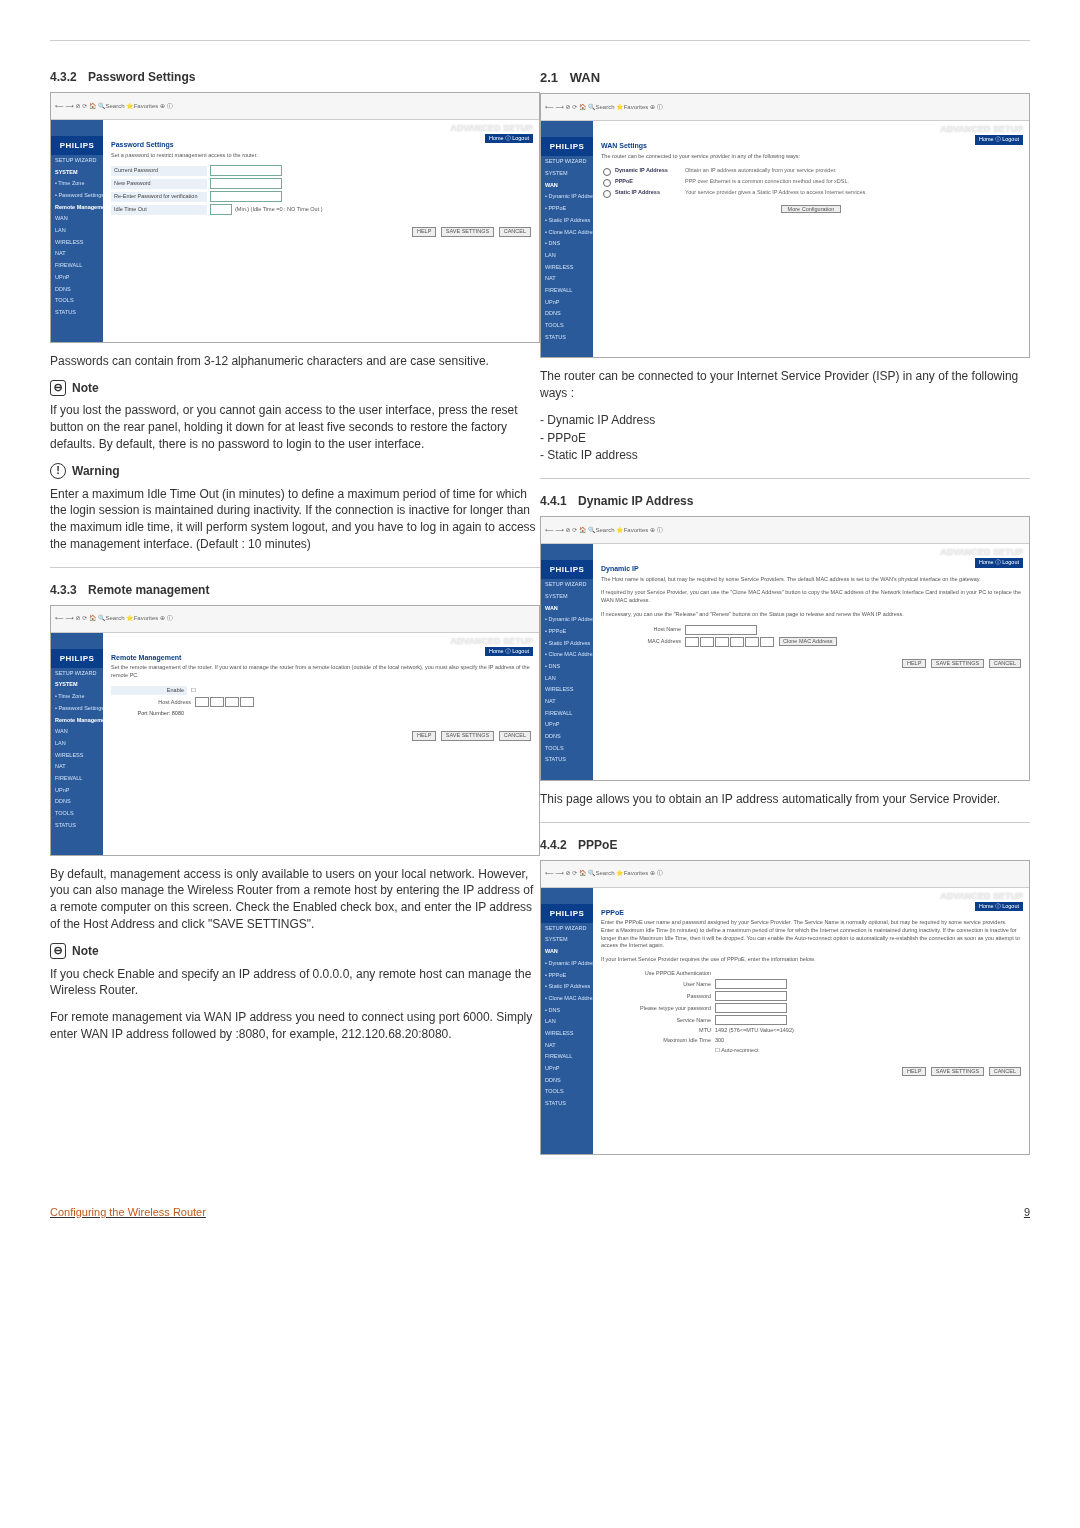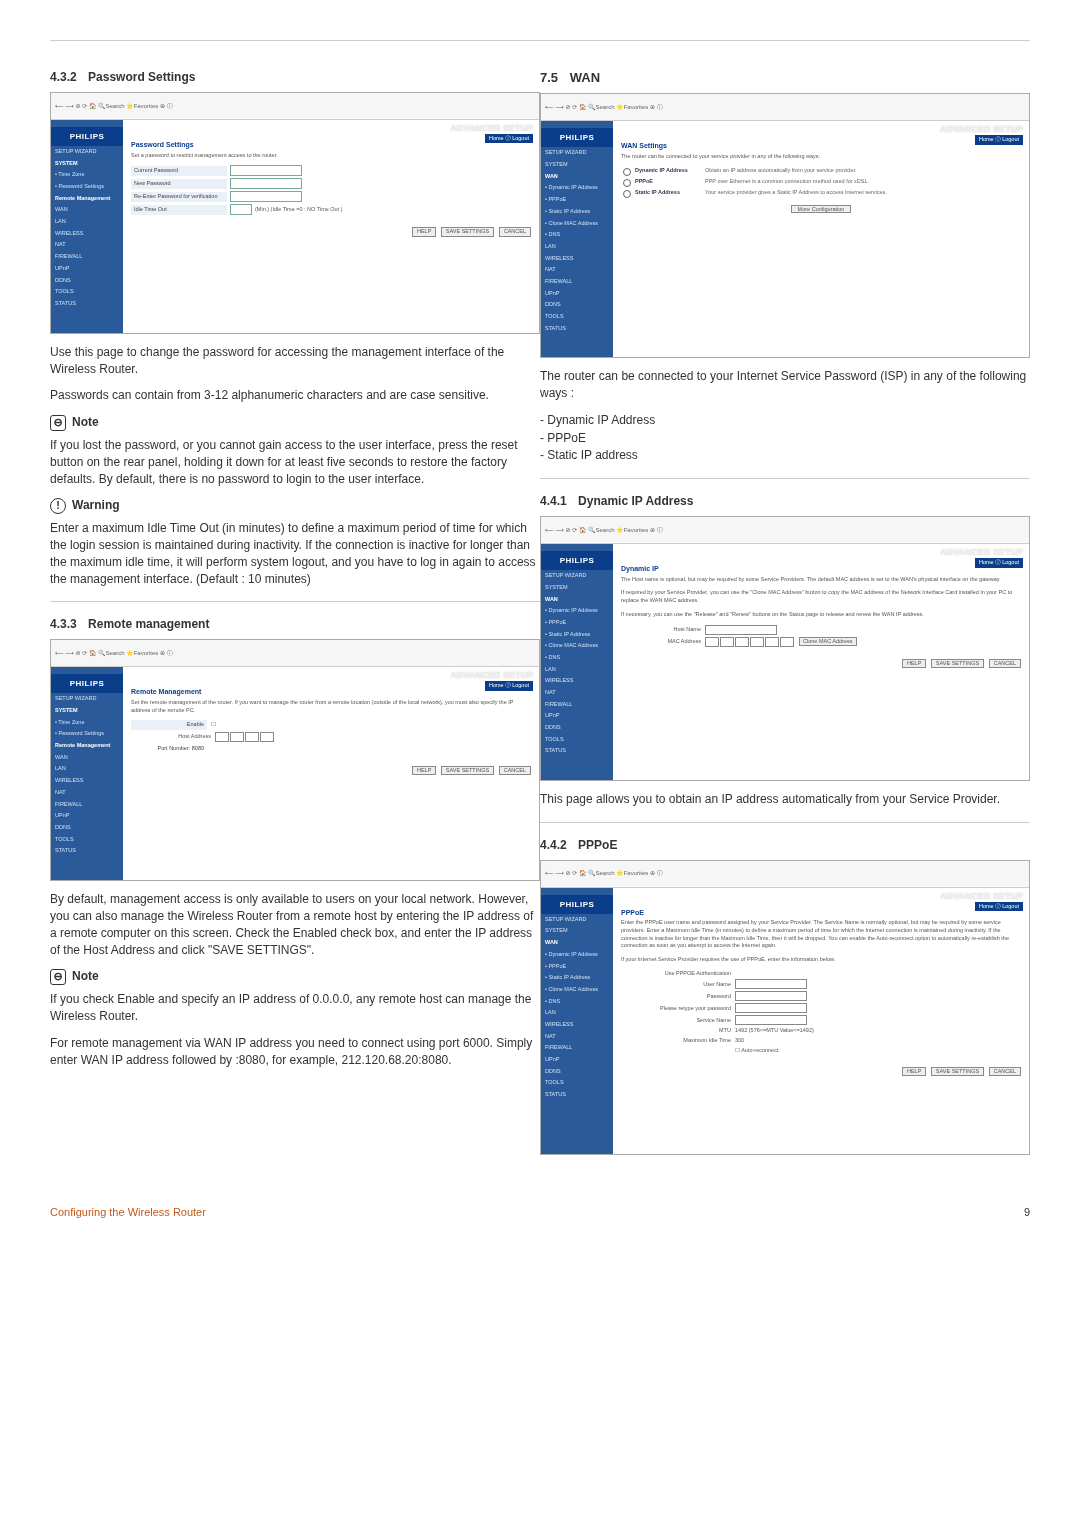--- a/index.html
+++ b/index.html
@@ -45,24 +45,24 @@
     background: #f6f6f6;
     padding: 2px 4px;
     font-size: 6px;
     color: #666;
     display: flex;
     align-items: center;
     gap: 3px;
   }
   .ss-body { display: flex; }
   .ss-sidebar {
-    width: 72px;
+    width: 52px;
     background: #2a5a9a;
     color: #cfe0f5;
-    padding: 7px 0 6px 0;
+    padding: 16px 0 6px 0;
     font-size: 5.5px;
     min-height: 200px;
   }
   .ss-logo {
     background: #0a3e8a;
     color: #fff;
     font-weight: bold;
     text-align: center;
     padding: 4px 0;
     font-size: 8px;
@@ -111,21 +111,21 @@
     width: 14px; height: 14px; display: inline-flex;
     align-items: center; justify-content: center;
     font-size: 11px;
   }
   .note-icon { border: 1.5px solid #333; border-radius: 3px; }
   .warn-icon { border: 1.5px solid #333; border-radius: 50%; }
   .warning-text { color: #c05a1a; }
   hr.sep { border: none; border-top: 1px solid #ccc; margin: 14px 0; }
   .footer {
     display: flex; justify-content: space-between;
-    margin-top: 40px; font-size: 11px;
+    margin-top: 40px; font-size: 11px; text-decoration: underline;
   }
   .footer-left { color: #c05a1a; }
 </style>
 </head>
 <body>
 
 <hr class="hr-top">
 
 <div class="columns">
 
@@ -180,21 +180,20 @@
             </div>
           <div class="ss-btns">
             <span>HELP</span>
             <span>SAVE SETTINGS</span>
             <span>CANCEL</span>
           </div>
         </div>
       </div>
     </div>
 
-    <p>Use this page to change the password for accessing the management interface of the Wireless Router.</p>
     <p>Passwords can contain from 3-12 alphanumeric characters and are case sensitive.</p>
 
     <div class="note-row">
       <span class="note-icon">⊖</span>
       <span>Note</span>
     </div>
     <p>If you lost the password, or you cannot gain access to the user interface, press the reset button on the rear panel, holding it down for at least five seconds to restore the factory defaults. By default, there is no password to login to the user interface.</p>
 
     <div class="warn-row">
       <span class="warn-icon">!</span>
@@ -263,21 +262,21 @@
       <span class="note-icon">⊖</span>
       <span>Note</span>
     </div>
     <p>If you check Enable and specify an IP address of 0.0.0.0, any remote host can manage the Wireless Router.</p>
     <p>For remote management via WAN IP address you need to connect using port 6000. Simply enter WAN IP address followed by :8080, for example, 212.120.68.20:8080.</p>
   </div>
 
   <div class="col">
 
     <div class="section-heading wan-heading">
-      <span class="num">7.5</span>
+      <span class="num">2.1</span>
       <span>WAN</span>
     </div>
 
     <div class="screenshot ss-wan">
       <div class="ss-browsertoolbar">⟵  ⟶  ⊘  ⟳  🏠   🔍Search  ⭐Favorites  ⊕  ⓘ</div>
       <div class="ss-body">
         <div class="ss-sidebar">
           <div class="ss-logo">PHILIPS</div>
           <div class="itm">SETUP WIZARD</div>
           <div class="itm">SYSTEM</div>
@@ -314,21 +313,21 @@
           <div class="opt">
               <span class="rad"></span>
               <span class="olbl">Static IP Address</span>
               <span class="odesc">Your service provider gives a Static IP Address to access Internet services.</span>
             </div>
           <div class="more"><span>More Configuration</span></div>
         </div>
       </div>
     </div>
 
-    <p>The router can be connected to your Internet Service Password (ISP) in any of the following ways :</p>
+    <p>The router can be connected to your Internet Service Provider (ISP) in any of the following ways :</p>
     <ul class="dash">
       <li>Dynamic IP Address</li>
       <li>PPPoE</li>
       <li>Static IP address</li>
     </ul>
 
     <hr class="sep">
 
     <div class="section-heading">
       <span class="num">4.4.1</span>

